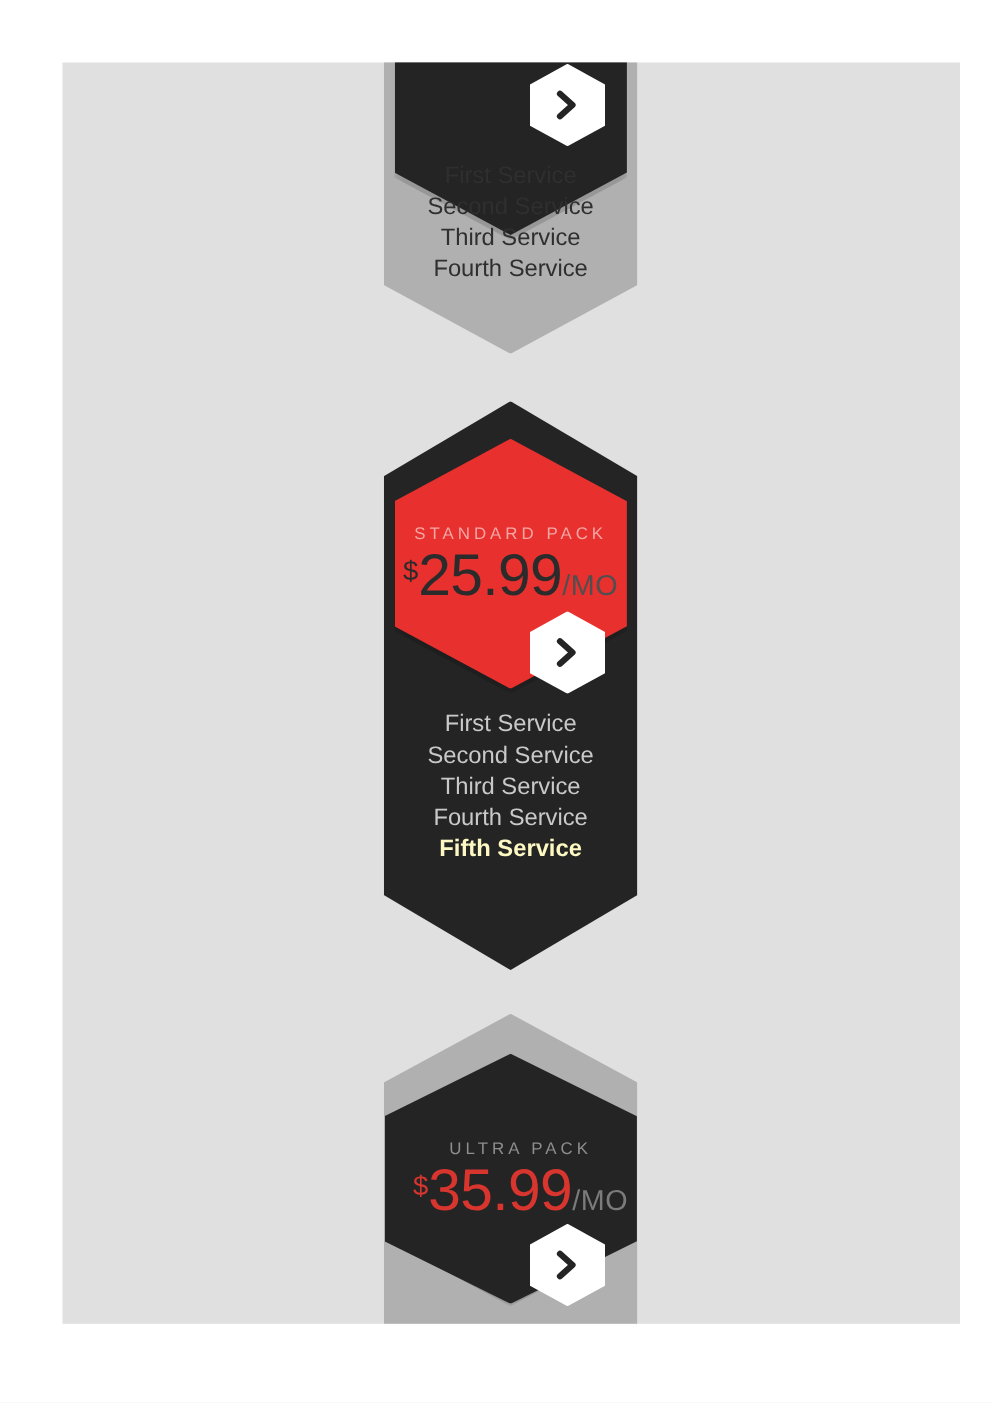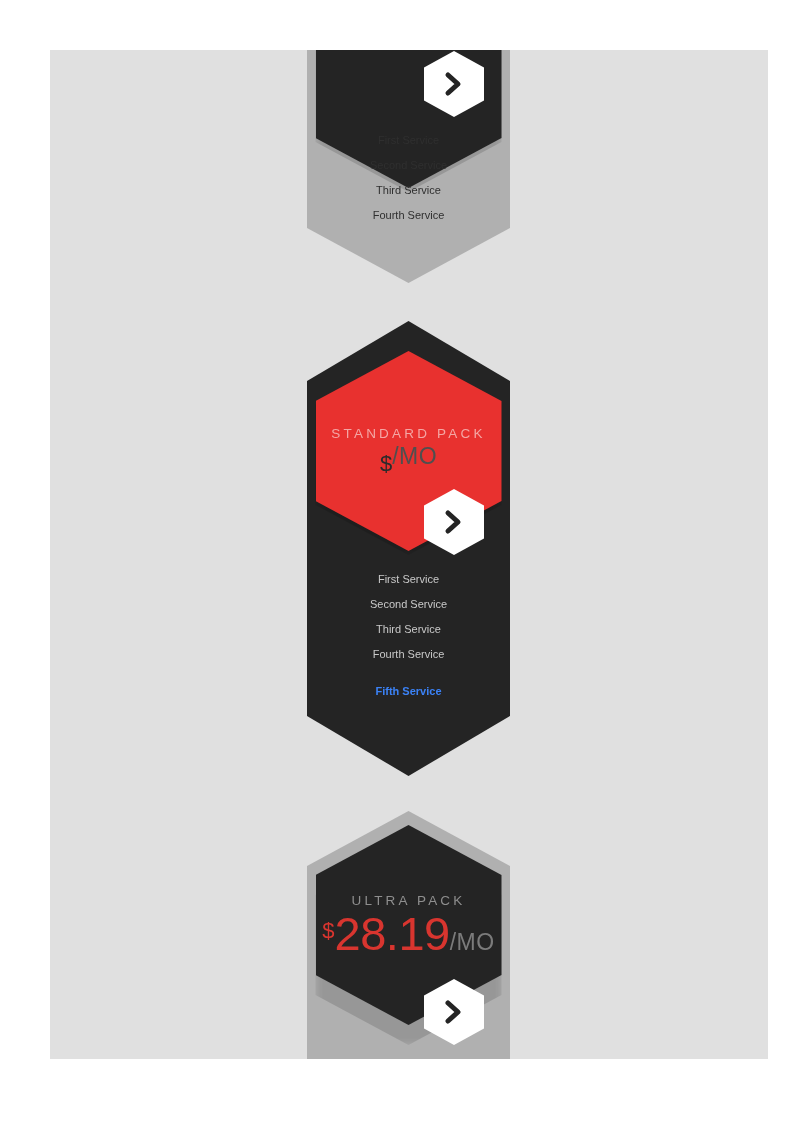--- a/index.html
+++ b/index.html
@@ -132,27 +132,27 @@
   .service-list {
     position: absolute;
     left: 0;
     width: 100%;
     text-align: center;
     padding: 0;
     margin: 0;
     list-style: none;
   }
   .service-list li {
-    font-size: 11px;
+    font-size: 19px;
     line-height: 25px;
     font-weight: 400;
   }
   .svc-on-gray      { color: #2f2f2f; }
   .svc-on-dark      { color: #c9c9c9; }
-  .svc-on-dark.bold { color: #3b82f6; font-weight: bold; margin-top: 12px; }
+  .svc-on-dark.bold { color: #fef9c3; font-weight: bold; }
 </style>
 </head>
 <body>
 
 <div class="page-canvas">
   <div class="cards-column">
 
     <div class="pricing-card card-basic" style="top:-184px; height:417px;">
 
       <div class="hex-shadow" style="top:126px;"></div>
@@ -181,20 +181,21 @@
       </ul>
     </div>
 
     <div class="pricing-card card-standard" style="top:271px; height:455px;">
 
       <div class="hex-shadow" style="top:34px;"></div>
       <div class="hex-badge hex-red" style="top:30px;">
         <div class="pack-name pack-name-on-red">STANDARD PACK</div>
         <div class="price-row">
           <span class="price-currency price-dark">$</span>
+          <span class="price-amount price-dark">25.99</span>
           <span class="price-period price-dark-mute">/MO</span>
         </div>
       </div>
 
       <div class="arrow-button" style="left:117px; top:168px;">
         <span>
           <svg width="22" height="26" viewBox="0 0 22 26" aria-hidden="true">
             <path d="M5 4 L15 13 L5 22" fill="none" stroke="#242424" stroke-width="5" stroke-linecap="round" stroke-linejoin="round"></path>
           </svg>
         </span>
@@ -205,25 +206,25 @@
         <li class="svc-on-dark">Second Service</li>
         <li class="svc-on-dark">Third Service</li>
         <li class="svc-on-dark">Fourth Service</li>
         <li class="svc-on-dark bold">Fifth Service</li>
       </ul>
     </div>
 
     <div class="pricing-card card-ultra" style="top:761px; height:417px;">
 
       <div class="hex-shadow" style="top:34px;"></div>
-      <div class="hex-badge hex-dark" style="top:14px;">
+      <div class="hex-badge hex-dark" style="top:32px;padding-left:16px;">
         <div class="pack-name pack-name-on-dark">ULTRA PACK</div>
         <div class="price-row">
           <span class="price-currency price-red">$</span>
-          <span class="price-amount price-red">28.19</span>
+          <span class="price-amount price-red">35.99</span>
           <span class="price-period price-red-mute">/MO</span>
         </div>
       </div>
 
       <div class="arrow-button" style="left:117px; top:168px;">
         <span>
           <svg width="22" height="26" viewBox="0 0 22 26" aria-hidden="true">
             <path d="M5 4 L15 13 L5 22" fill="none" stroke="#242424" stroke-width="5" stroke-linecap="round" stroke-linejoin="round"></path>
           </svg>
         </span>

